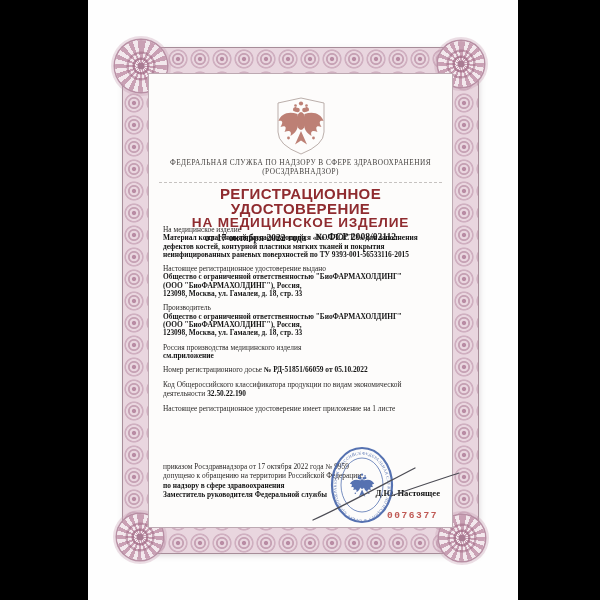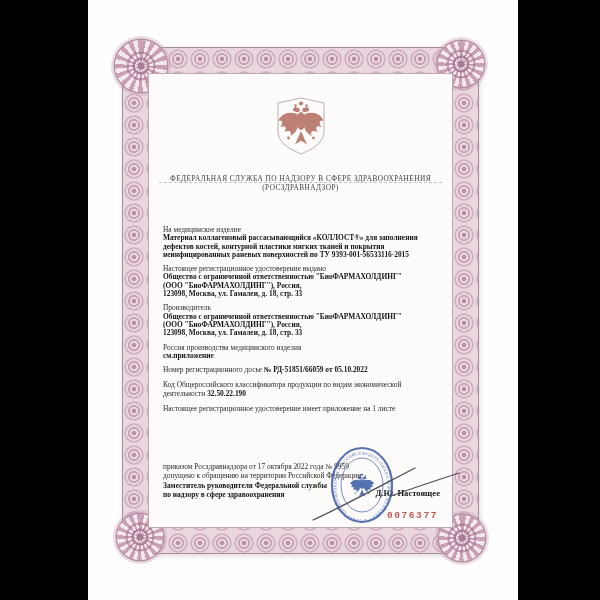--- a/index.html
+++ b/index.html
@@ -37,21 +37,21 @@
     box-shadow:0 0 0 1.5px #b88fa4, 0 0 0 4px rgba(201,160,180,.35);
   }
   .rosette.tl{left:-8px;top:-8px;width:52px;height:52px;}
   .rosette.tr{right:-6px;top:-7px;}
   .rosette.bl{left:-6px;bottom:-7px;}
   .rosette.br{right:-7px;bottom:-8px;}
 
   
   .emblem{position:absolute;top:20px;left:50%;transform:translateX(-50%);color:#bd8075;}
   .agency{
-    position:absolute;top:101px;left:0;right:0;text-align:center;
+    position:absolute;top:85px;left:0;right:0;text-align:center;
     font-size:7.3px;line-height:8.6px;color:#44413f;letter-spacing:.45px;
   }
   .dashed-line{
     position:absolute;top:108px;left:10px;right:10px;height:0;
     border-top:1px dashed #a9a4a2;opacity:.65;
   }
   .title-block{position:absolute;top:112px;left:0;right:0;text-align:center;}
   .title-l1{
     font-family:"Liberation Sans",sans-serif;font-weight:bold;
     font-size:15px;line-height:15px;letter-spacing:.4px;color:#8f2b2f;
@@ -124,20 +124,27 @@
         </g>
       </svg>
 
       <div class="agency">
         <div>ФЕДЕРАЛЬНАЯ СЛУЖБА ПО НАДЗОРУ В СФЕРЕ ЗДРАВООХРАНЕНИЯ</div>
         <div>(РОСЗДРАВНАДЗОР)</div>
       </div>
 
       <div class="dashed-line"></div>
 
+      <div class="title-block">
+        <div class="title-l1">РЕГИСТРАЦИОННОЕ УДОСТОВЕРЕНИЕ</div>
+        <div class="title-l2">НА МЕДИЦИНСКОЕ ИЗДЕЛИЕ</div>
+        <div class="date-line">
+          <span>от 17 октября 2022 года</span><span class="numpart">№  ФСР 2008/02112</span>
+        </div>
+      </div>
 
       <div class="body-text">
         <p>
           <span>На медицинское изделие</span><br>
           <span class="b">Материал коллагеновый рассасывающийся «КОЛЛОСТ®» для заполнения дефектов костей, контурной пластики мягких тканей и покрытия неинфицированных раневых поверхностей по ТУ 9393-001-56533116-2015</span>
         </p>
         <p>
           <span>Настоящее регистрационное удостоверение выдано</span><br>
           <span class="b">Общество с ограниченной ответственностью "БиоФАРМАХОЛДИНГ"</span><br>
           <span class="b">(ООО "БиоФАРМАХОЛДИНГ"), Россия,</span><br>
@@ -162,22 +169,22 @@
           <span class="b">32.50.22.190</span>
         </p>
         <p>
           <span>Настоящее регистрационное удостоверение имеет приложение на 1 листе</span>
         </p>
       </div>
 
       <div class="footer">
         <div>приказом Росздравнадзора от 17 октября 2022 года № 9959</div>
         <div>допущено к обращению на территории Российской Федерации.</div>
+        <div class="b">по надзору в сфере здравоохранения</div>
         <div class="b">Заместитель руководителя Федеральной службы</div>
-        <div class="b">по надзору в сфере здравоохранения</div>
       </div>
 
       <div class="signer-name">Д.Ю. Настоящее</div>
 
       <div class="serial">0076377</div>
 
       <svg class="stamp" viewBox="0 0 64 78">
         <ellipse cx="32" cy="39" rx="30" ry="37" fill="none" stroke="currentColor" stroke-width="2.2"></ellipse>
         <ellipse cx="32" cy="39" rx="21" ry="27" fill="none" stroke="currentColor" stroke-width="0.8"></ellipse>
         <path id="ringPath" d="M 32 8.5 A 25.5 32.5 0 1 1 31.9 8.5" fill="none"></path>

